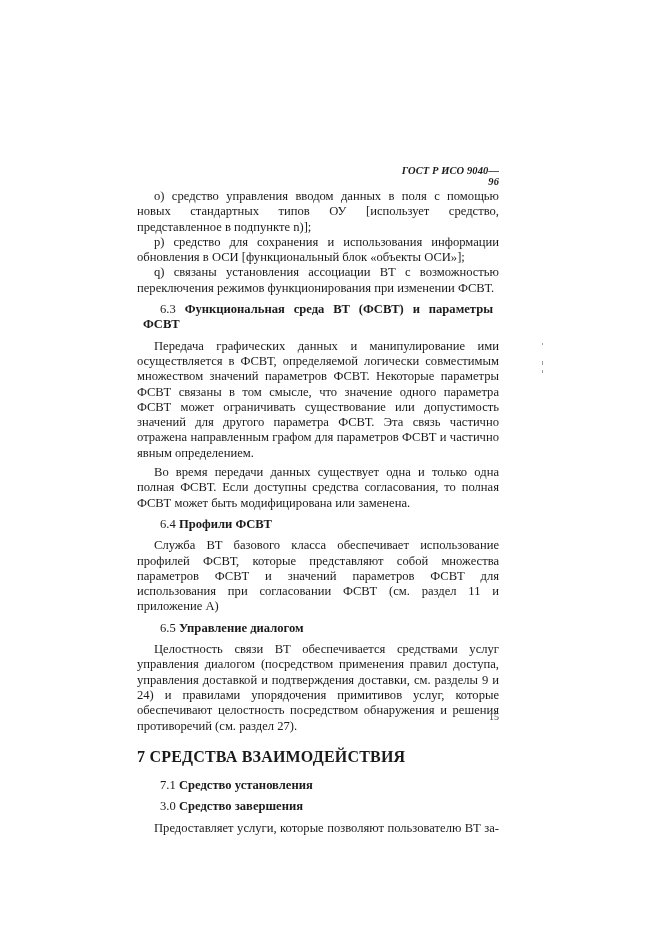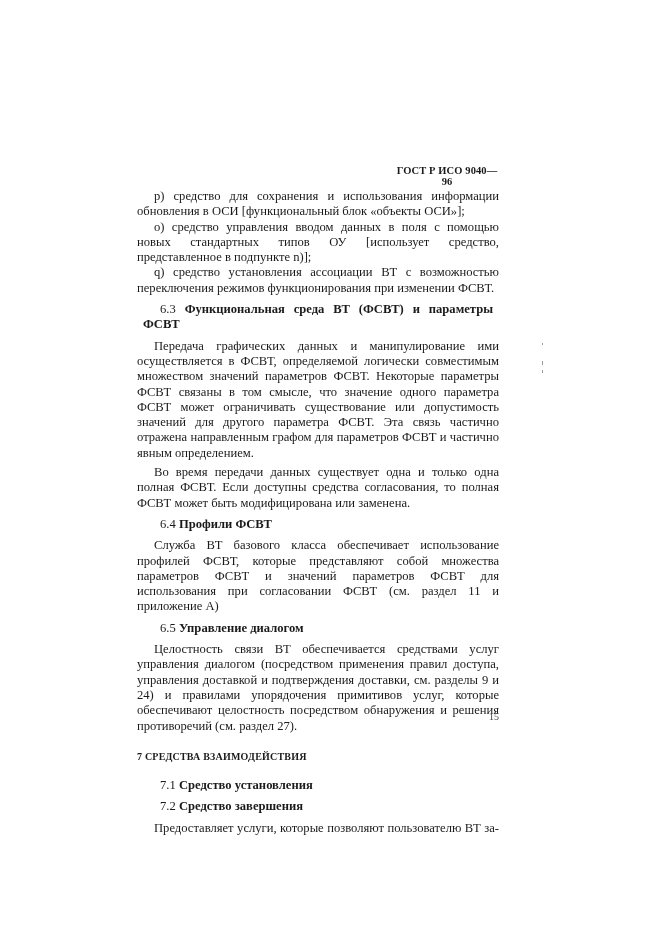--- a/index.html
+++ b/index.html
@@ -18,24 +18,25 @@
     .page {
       position: absolute;
       left: 0; top: 0;
       width: 661px; height: 935px;
     }
     .running-header {
       position: absolute;
       top: 165px;
       left: 395px;
       width: 104px;
-      text-align: center;
+      text-align: right;
       font-size: 10.5px;
       font-weight: bold;
       letter-spacing: 0.1px;
+      font-style: italic;
     }
     .text-block {
       position: absolute;
       left: 137px;
       top: 189px;
       width: 362px;
       font-size: 12.6px;
       line-height: 15.3px;
       text-align: justify;
       hyphens: manual;
@@ -47,21 +48,21 @@
     .text-block .h {
       margin: 6px;
       text-indent: 17px;
     }
     .text-block .h b {
       font-weight: bold;
     }
     .section-heading {
       margin: 15px 0 14px 0;
       text-indent: 0;
-      font-size: 10px;
+      font-size: 16px;
       font-weight: bold;
       letter-spacing: 0.2px;
     }
     .gap {
       height: 4px;
     }
     .page-number {
       position: absolute;
       top: 711px;
       left: 480px;
@@ -78,23 +79,23 @@
   </style>
 </head>
 <body>
 
 <div class="page">
 
   <div class="running-header">ГОСТ Р ИСО 9040—96</div>
 
   <div class="text-block">
 
+    <p>o) средство управления вводом данных в поля с помощью новых стандартных типов ОУ [использует средство, представленное в подпункте n)];</p>
     <p>p) средство для сохранения и использования информации обновления в ОСИ [функциональный блок «объекты ОСИ»];</p>
-    <p>o) средство управления вводом данных в поля с помощью новых стандартных типов ОУ [использует средство, представленное в подпункте n)];</p>
-    <p>q) средство установления ассоциации ВТ с возможностью переключения режимов функционирования при изменении ФСВТ.</p>
+    <p>q) связаны установления ассоциации ВТ с возможностью переключения режимов функционирования при изменении ФСВТ.</p>
 
     <div class="h">
       <span>6.3</span>
       <b>Функциональная среда ВТ (ФСВТ) и параметры ФСВТ</b>
     </div>
     <p>Передача графических данных и манипулирование ими осуществляется в ФСВТ, определяемой логически совместимым множеством значений параметров ФСВТ. Некоторые параметры ФСВТ связаны в том смысле, что значение одного параметра ФСВТ может ограничивать существование или допустимость значений для другого параметра ФСВТ. Эта связь частично отражена направленным графом для параметров ФСВТ и частично явным определением.</p>
     <div class="gap"></div>
     <p>Во время передачи данных существует одна и только одна полная ФСВТ. Если доступны средства согласования, то полная ФСВТ может быть модифицирована или заменена.</p>
 
     <div class="h">
@@ -110,21 +111,21 @@
     <p>Целостность связи ВТ обеспечивается средствами услуг управления диалогом (посредством применения правил доступа, управления доставкой и подтверждения доставки, см. разделы 9 и 24) и правилами упорядочения примитивов услуг, которые обеспечивают целостность посредством обнаружения и решения противоречий (см. раздел 27).</p>
 
     <div class="section-heading">7 СРЕДСТВА ВЗАИМОДЕЙСТВИЯ</div>
 
     <div class="h">
       <span>7.1</span>
       <b>Средство установления</b>
     </div>
 
     <div class="h">
-      <span>7.2</span>
+      <span>3.0</span>
       <b>Средство завершения</b>
     </div>
     <p style="text-align: justify; text-align-last: justify;">Предоставляет услуги, которые позволяют пользователю ВТ за-</p>
 
   </div>
 
   <div class="page-number">15</div>
 
   <div class="margin-mark" style="left:542px; top:343px; height:2px;"></div>
   <div class="margin-mark" style="left:542px; top:361px; height:4px;"></div>

